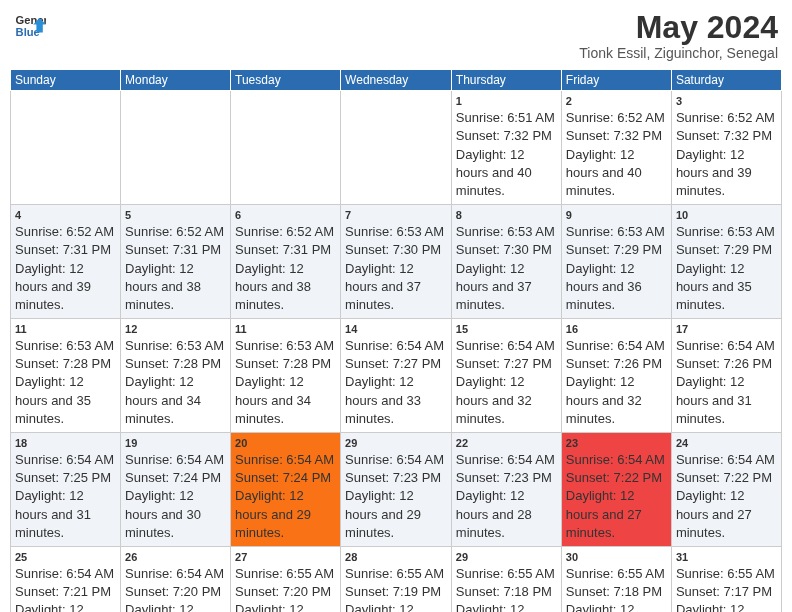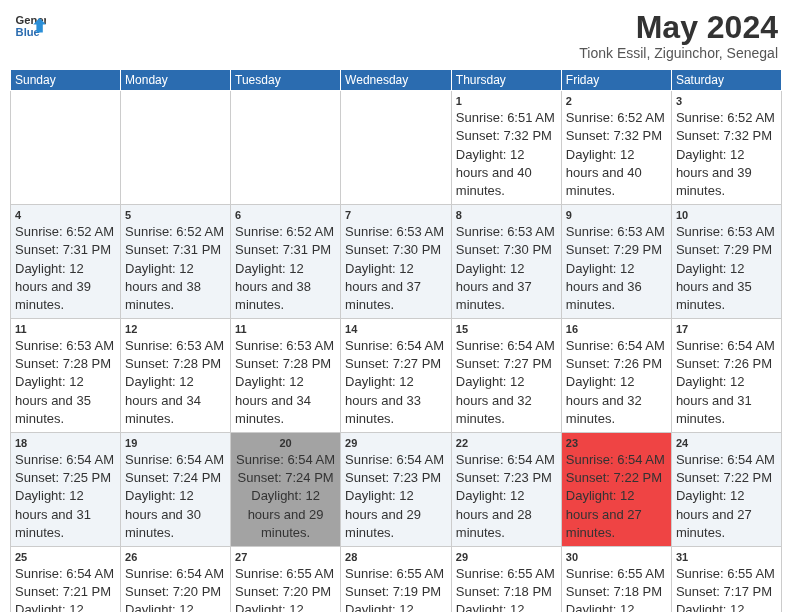--- a/index.html
+++ b/index.html
@@ -201,21 +201,21 @@
       </tr>
       <tr>
         <td style="background: rgb(240, 244, 248);">
           <span class="day-num">18</span>
           <div class="day-info">Sunrise: 6:54 AM<br>Sunset: 7:25 PM<br>Daylight: 12 hours and 31 minutes.</div>
         </td>
         <td style="background: rgb(240, 244, 248);">
           <span class="day-num">19</span>
           <div class="day-info">Sunrise: 6:54 AM<br>Sunset: 7:24 PM<br>Daylight: 12 hours and 30 minutes.</div>
         </td>
-        <td style="background: #a3a3a3; text-align: center;">
+        <td style="background: #f97316;">
           <span class="day-num">20</span>
           <div class="day-info">Sunrise: 6:54 AM<br>Sunset: 7:24 PM<br>Daylight: 12 hours and 29 minutes.</div>
         </td>
         <td style="background: rgb(240, 244, 248);">
           <span class="day-num">29</span>
           <div class="day-info">Sunrise: 6:54 AM<br>Sunset: 7:23 PM<br>Daylight: 12 hours and 29 minutes.</div>
         </td>
         <td style="background: rgb(240, 244, 248);">
           <span class="day-num">22</span>
           <div class="day-info">Sunrise: 6:54 AM<br>Sunset: 7:23 PM<br>Daylight: 12 hours and 28 minutes.</div>

